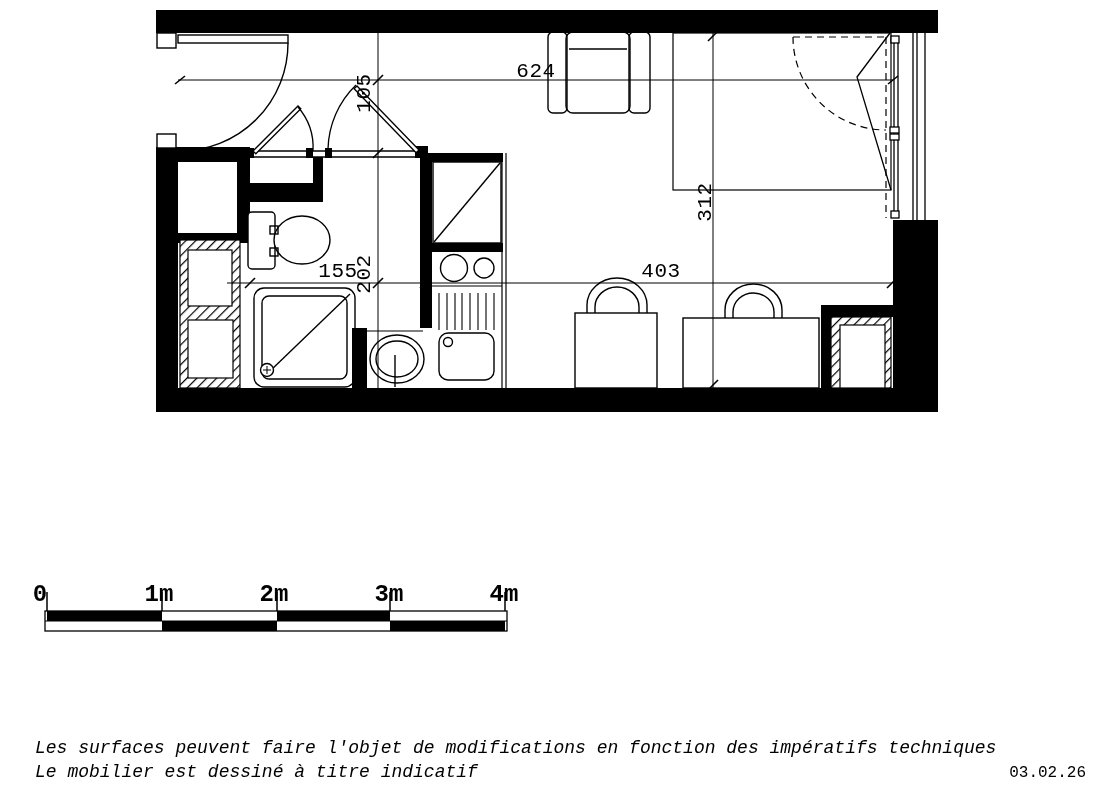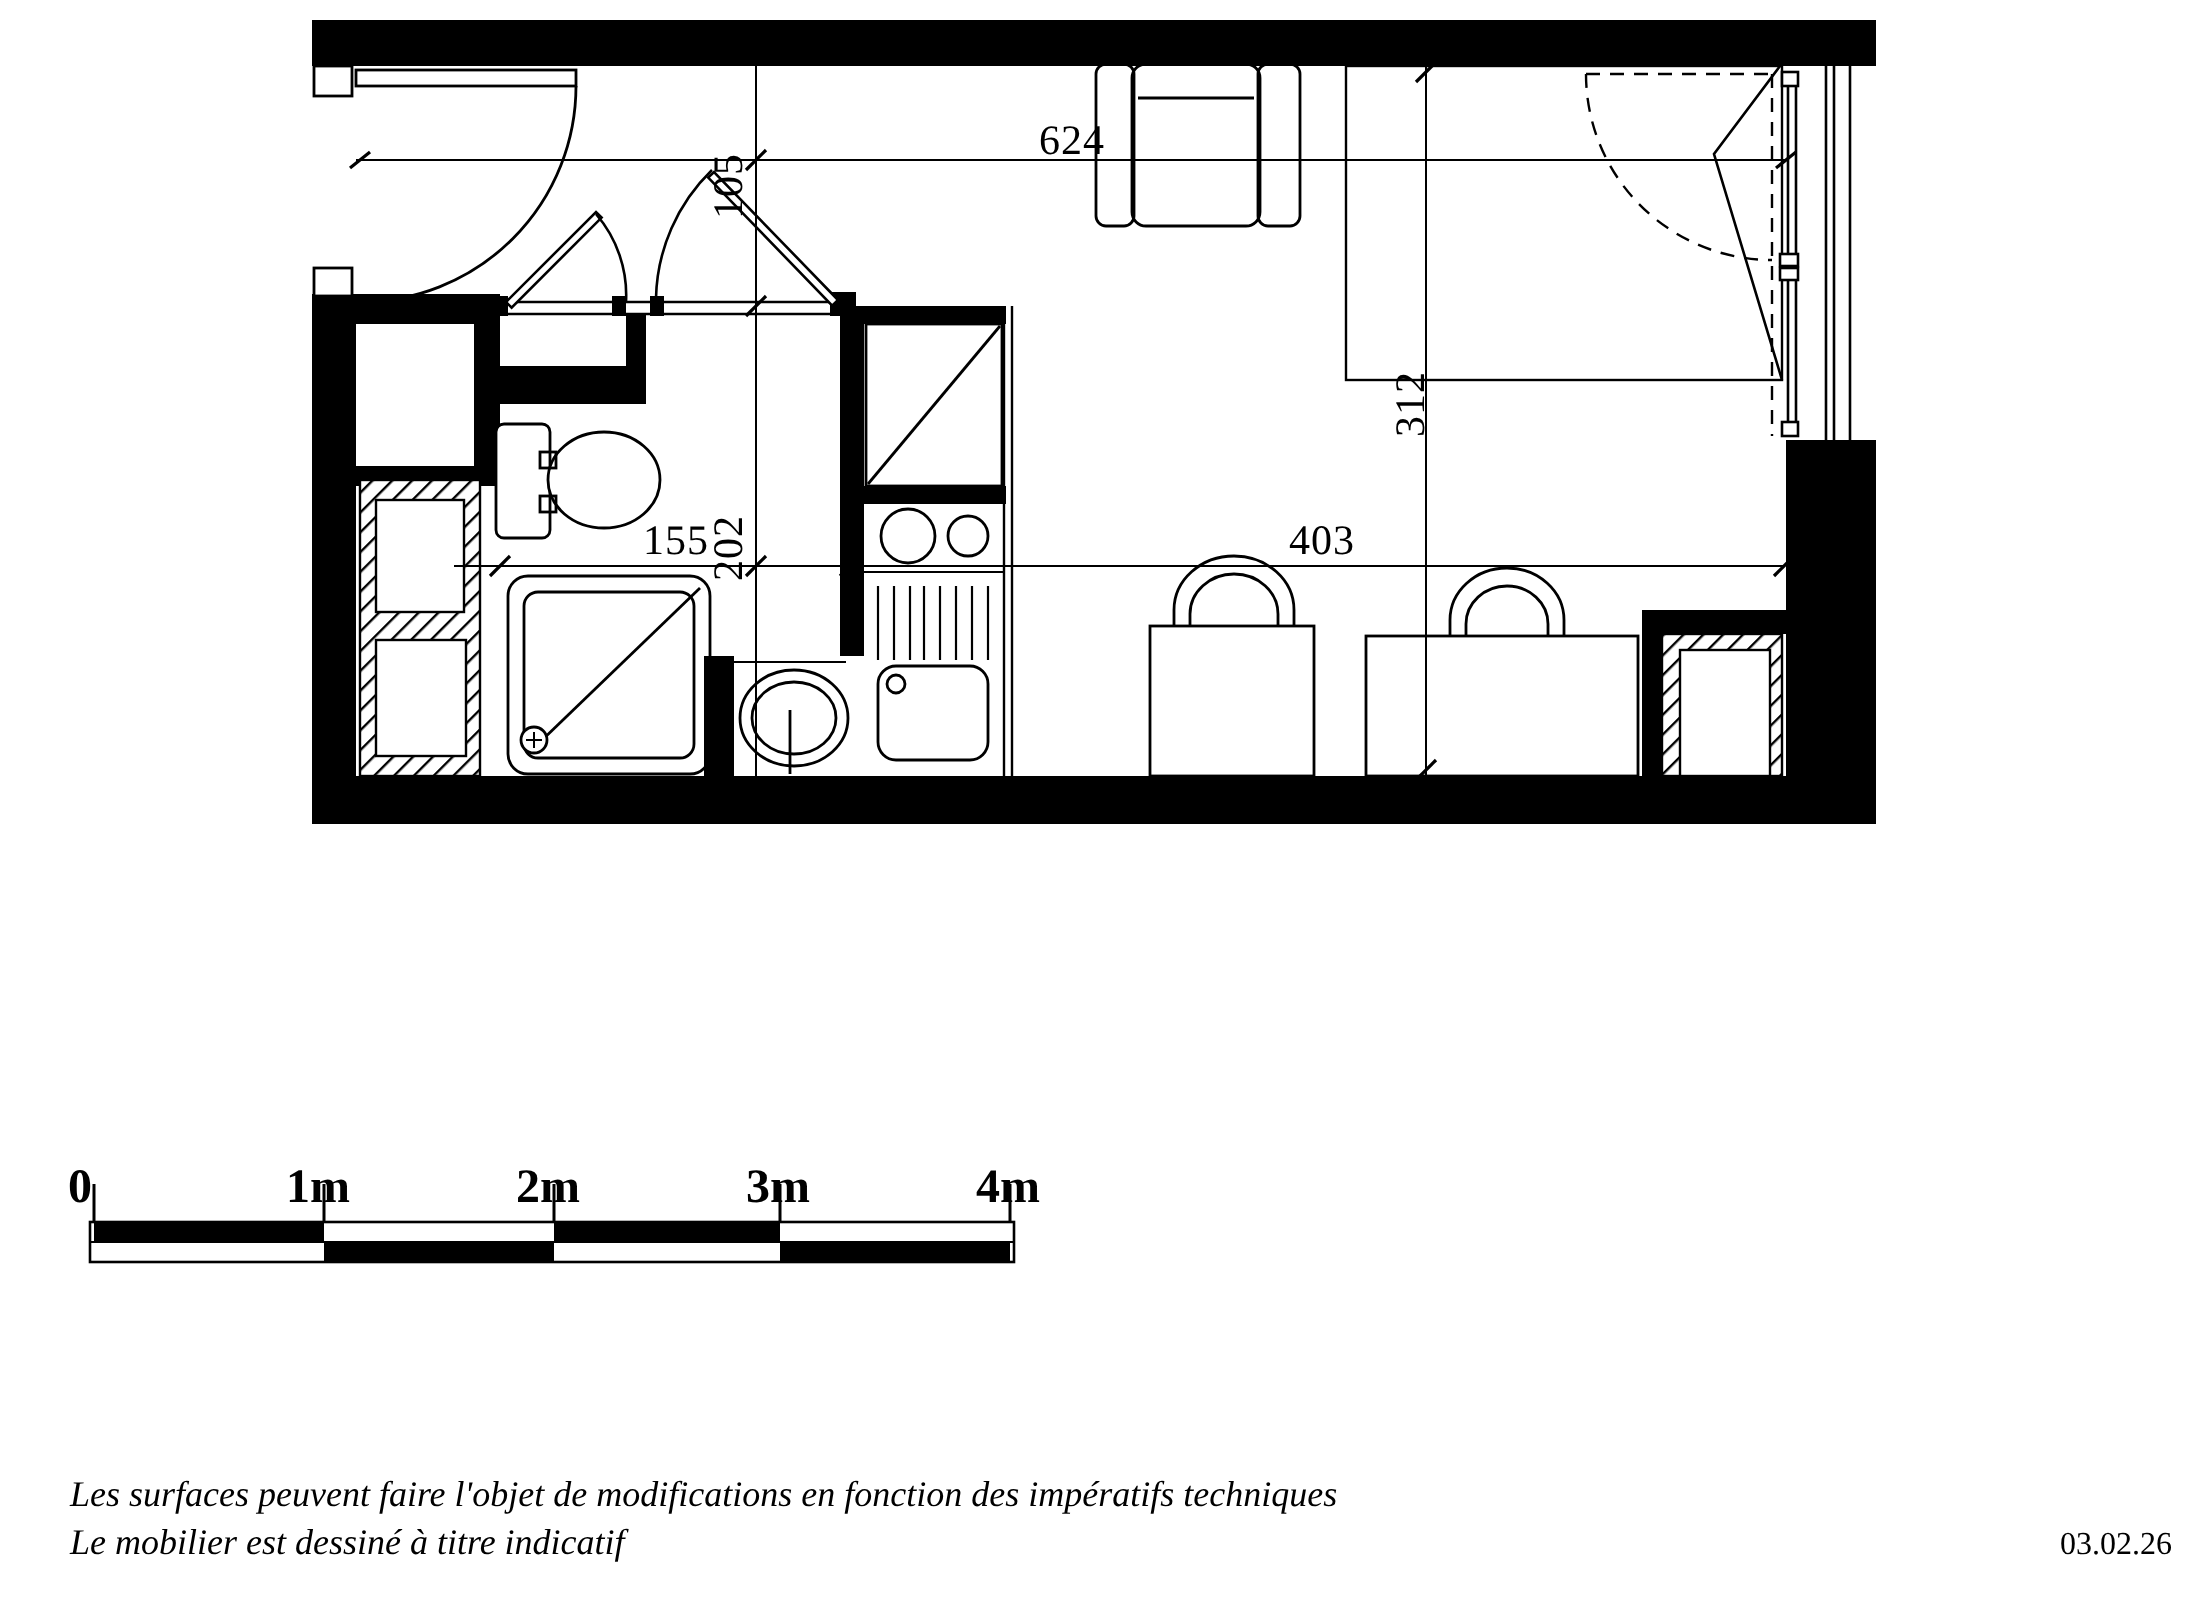--- a/index.html
+++ b/index.html
@@ -1,17 +1,17 @@
 <!DOCTYPE html>
 <html><head>
 <meta charset="utf-8">
 <style>
   html,body{margin:0;padding:0;background:#ffffff;}
   .page{position:relative;width:1096px;height:800px;background:#ffffff;overflow:hidden;
-        font-family:Liberation Serif, serif;}
+        font-family:Liberation Mono, monospace;}
   svg{display:block;}
   text{fill:#000;}
   .dim-label{font-size:21px;font-weight:400;letter-spacing:0.5px;}
   .scale-label{font-size:24px;font-weight:700;}
   .footer-note{font-size:18px;font-style:italic;font-weight:400;}
   .date-label{font-size:16px;font-weight:400;}
 </style>
 </head>
 <body>
 

